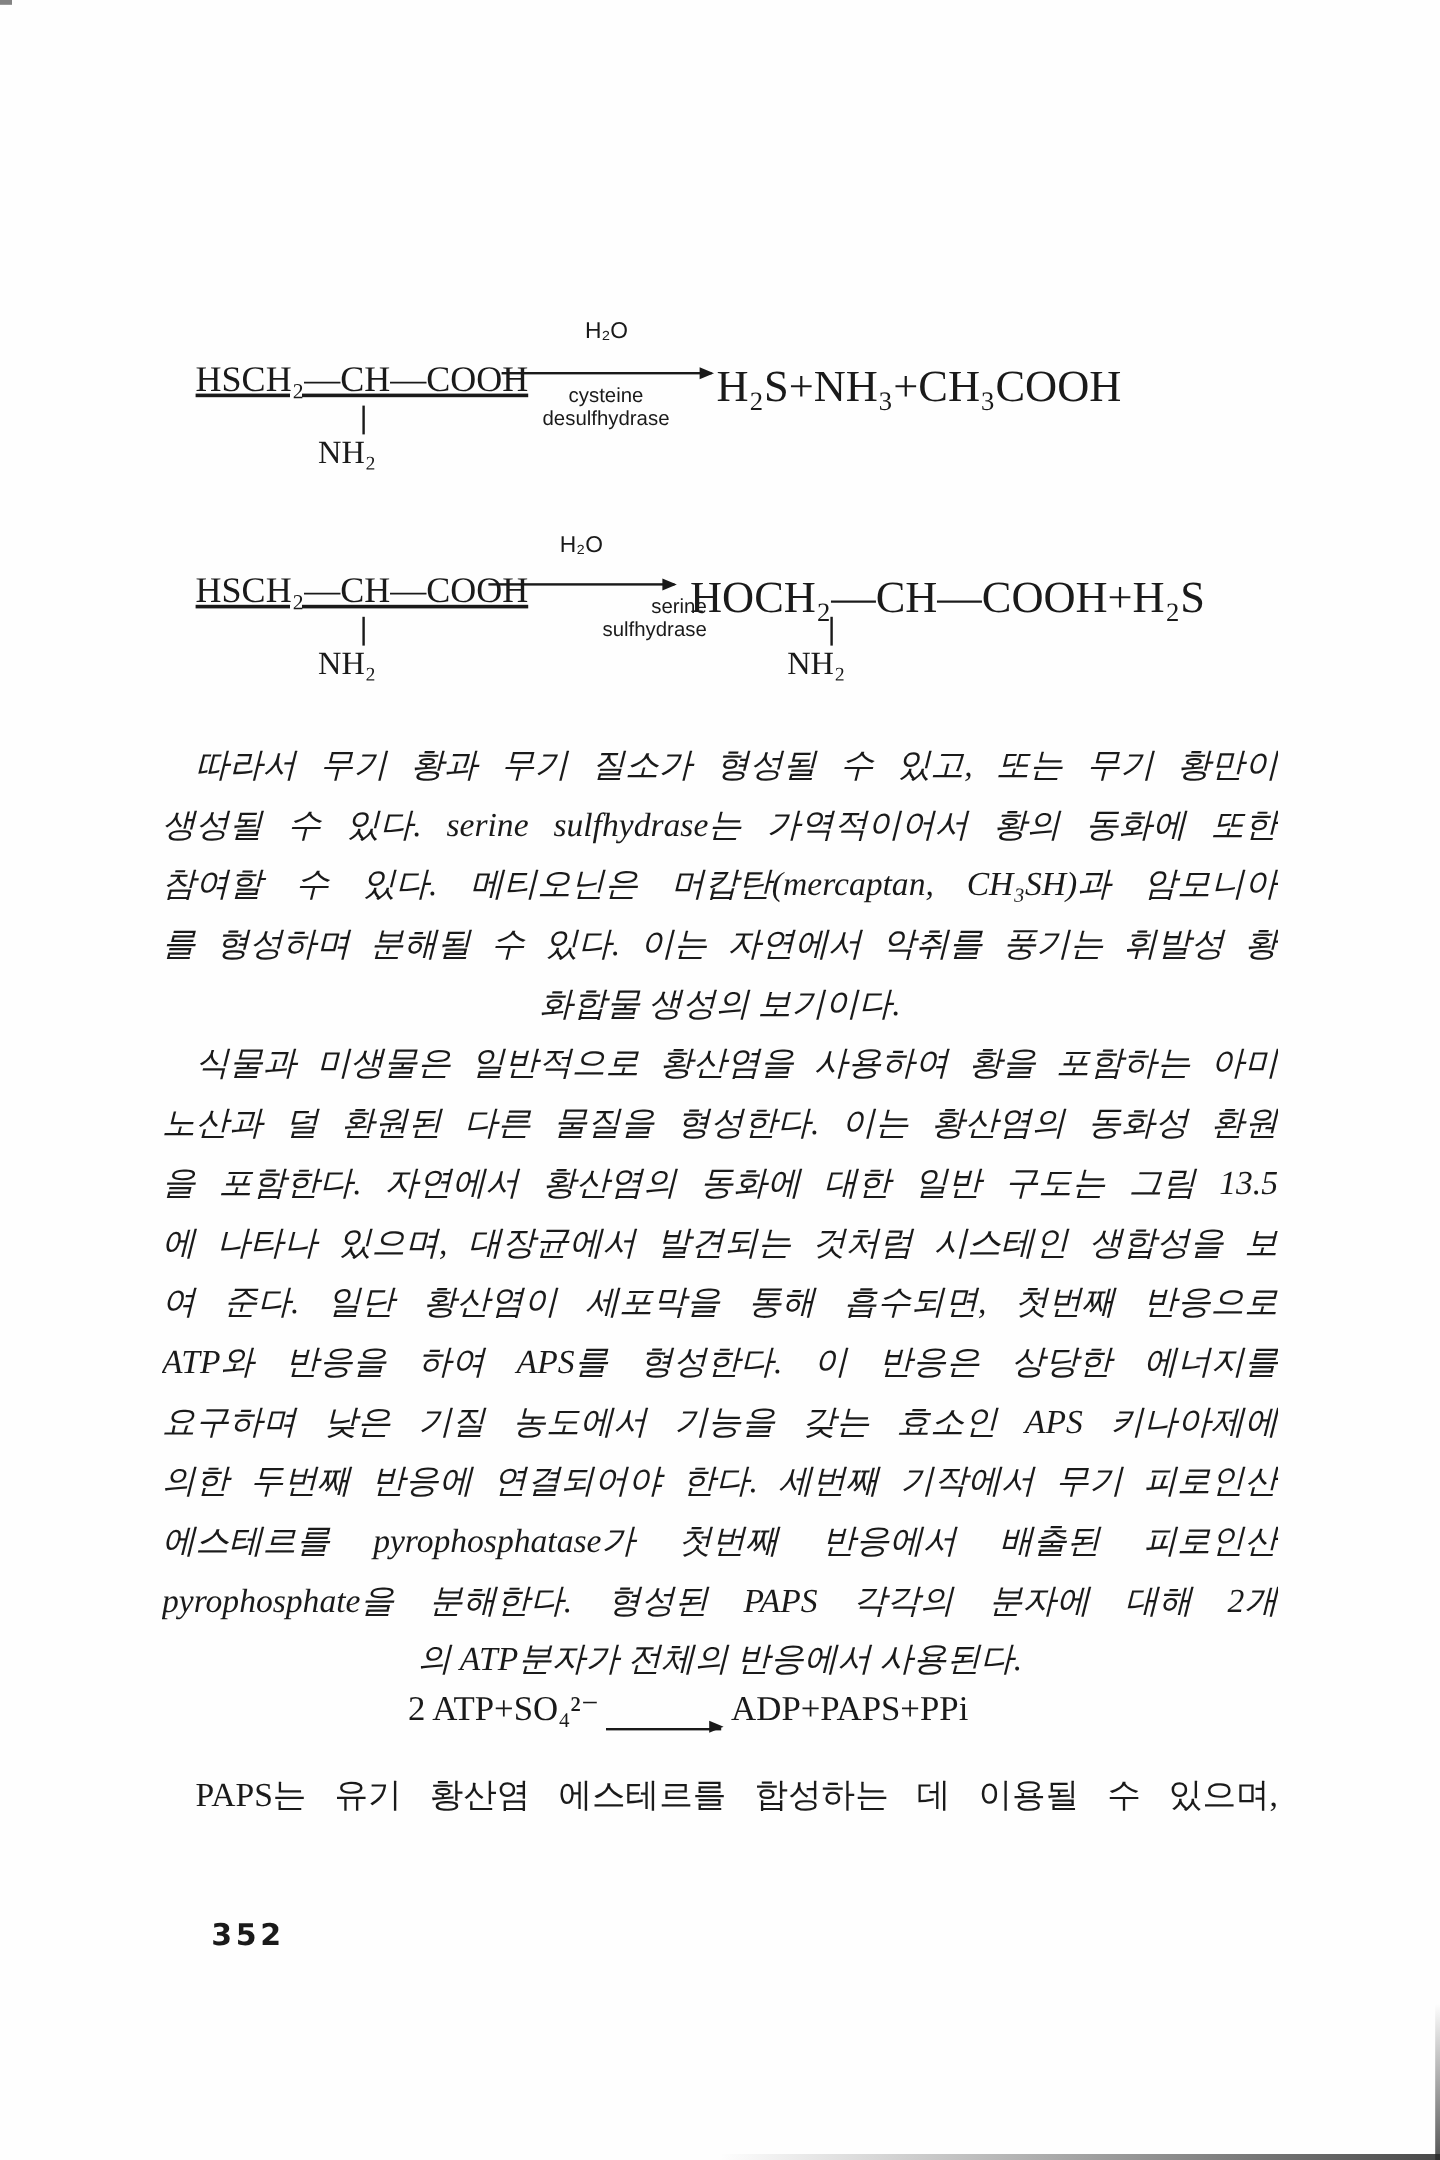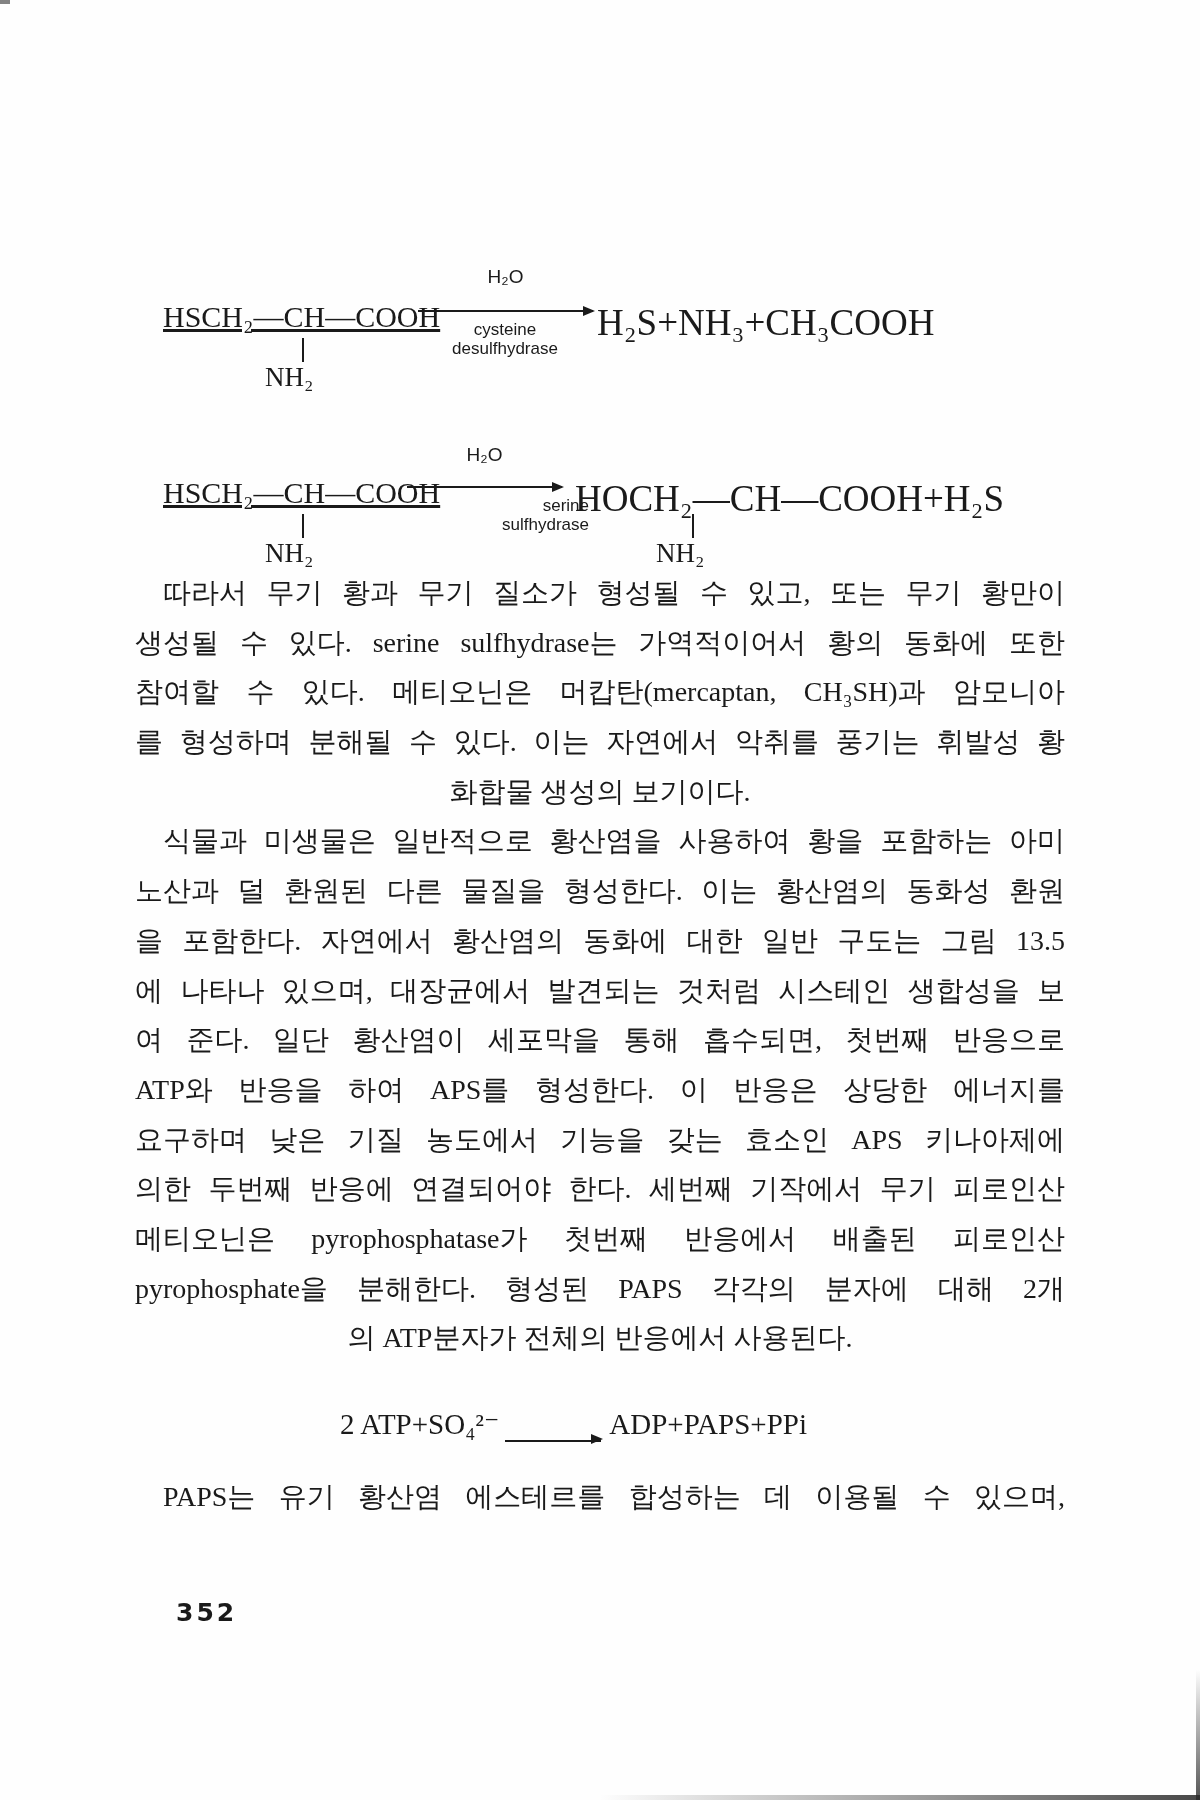--- a/index.html
+++ b/index.html
@@ -81,38 +81,38 @@
     <div class="rx-arrow" style="left:272px; top:46px; width:155px;"></div>
     <div class="rx-enzyme" style="left:254px; top:56px; width:200px;text-align:right;">
       <div>serine</div>
       <div>sulfhydrase</div>
     </div>
     <div class="rx-products" style="left:440px; top:40px;">HOCH₂—CH—COOH+H₂S</div>
     <div class="rx-bond" style="left:557px; top:74px;"></div>
     <div class="rx-amine" style="left:521px; top:100px;">NH₂</div>
   </div>
 
-  <div class="textcol" style="top:568px;">
+  <div class="textcol" style="top:614px;font-style:italic;">
     <div>
       <div class="line jline indent">따라서 무기 황과 무기 질소가 형성될 수 있고, 또는 무기 황만이</div>
       <div class="line jline">생성될 수 있다. serine sulfhydrase는 가역적이어서 황의 동화에 또한</div>
       <div class="line jline">참여할 수 있다. 메티오닌은 머캅탄(mercaptan, CH₃SH)과 암모니아</div>
       <div class="line jline">를 형성하며 분해될 수 있다. 이는 자연에서 악취를 풍기는 휘발성 황</div>
       <div class="line lline">화합물 생성의 보기이다.</div>
     </div>
     <div>
       <div class="line jline indent">식물과 미생물은 일반적으로 황산염을 사용하여 황을 포함하는 아미</div>
       <div class="line jline">노산과 덜 환원된 다른 물질을 형성한다. 이는 황산염의 동화성 환원</div>
       <div class="line jline">을 포함한다. 자연에서 황산염의 동화에 대한 일반 구도는 그림 13.5</div>
       <div class="line jline">에 나타나 있으며, 대장균에서 발견되는 것처럼 시스테인 생합성을 보</div>
       <div class="line jline">여 준다. 일단 황산염이 세포막을 통해 흡수되면, 첫번째 반응으로</div>
       <div class="line jline">ATP와 반응을 하여 APS를 형성한다. 이 반응은 상당한 에너지를</div>
       <div class="line jline">요구하며 낮은 기질 농도에서 기능을 갖는 효소인 APS 키나아제에</div>
       <div class="line jline">의한 두번째 반응에 연결되어야 한다. 세번째 기작에서 무기 피로인산</div>
-      <div class="line jline">메티오닌은 pyrophosphatase가 첫번째 반응에서 배출된 피로인산</div>
+      <div class="line jline">에스테르를 pyrophosphatase가 첫번째 반응에서 배출된 피로인산</div>
       <div class="line jline">pyrophosphate을 분해한다. 형성된 PAPS 각각의 분자에 대해 2개</div>
       <div class="line lline">의 ATP분자가 전체의 반응에서 사용된다.</div>
     </div>
   </div>
 
   <div class="equation">
     <span class="eq-part">2 ATP+SO₄²⁻</span>
     <span class="eq-arrow"></span>
     <span class="eq-part">ADP+PAPS+PPi</span>
   </div>

